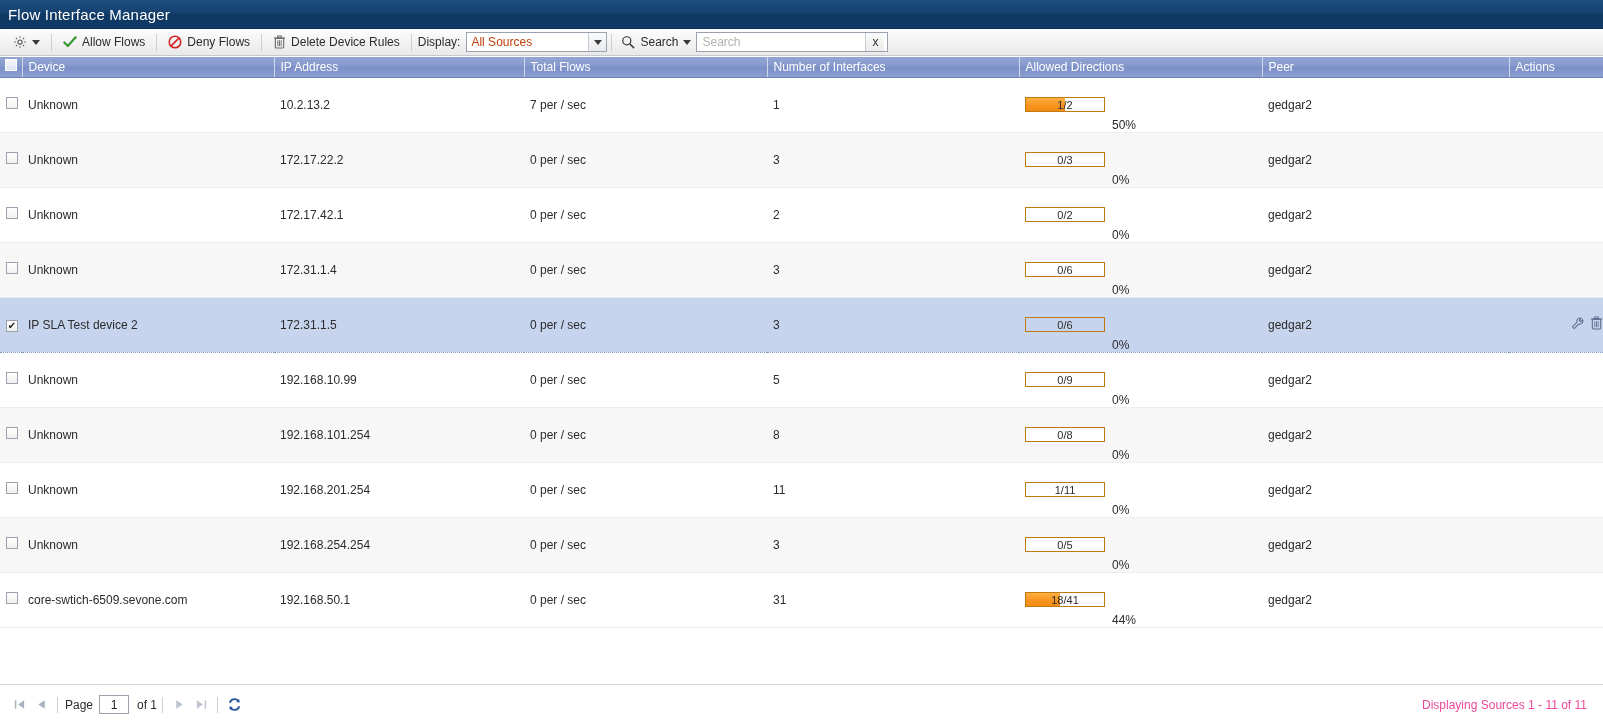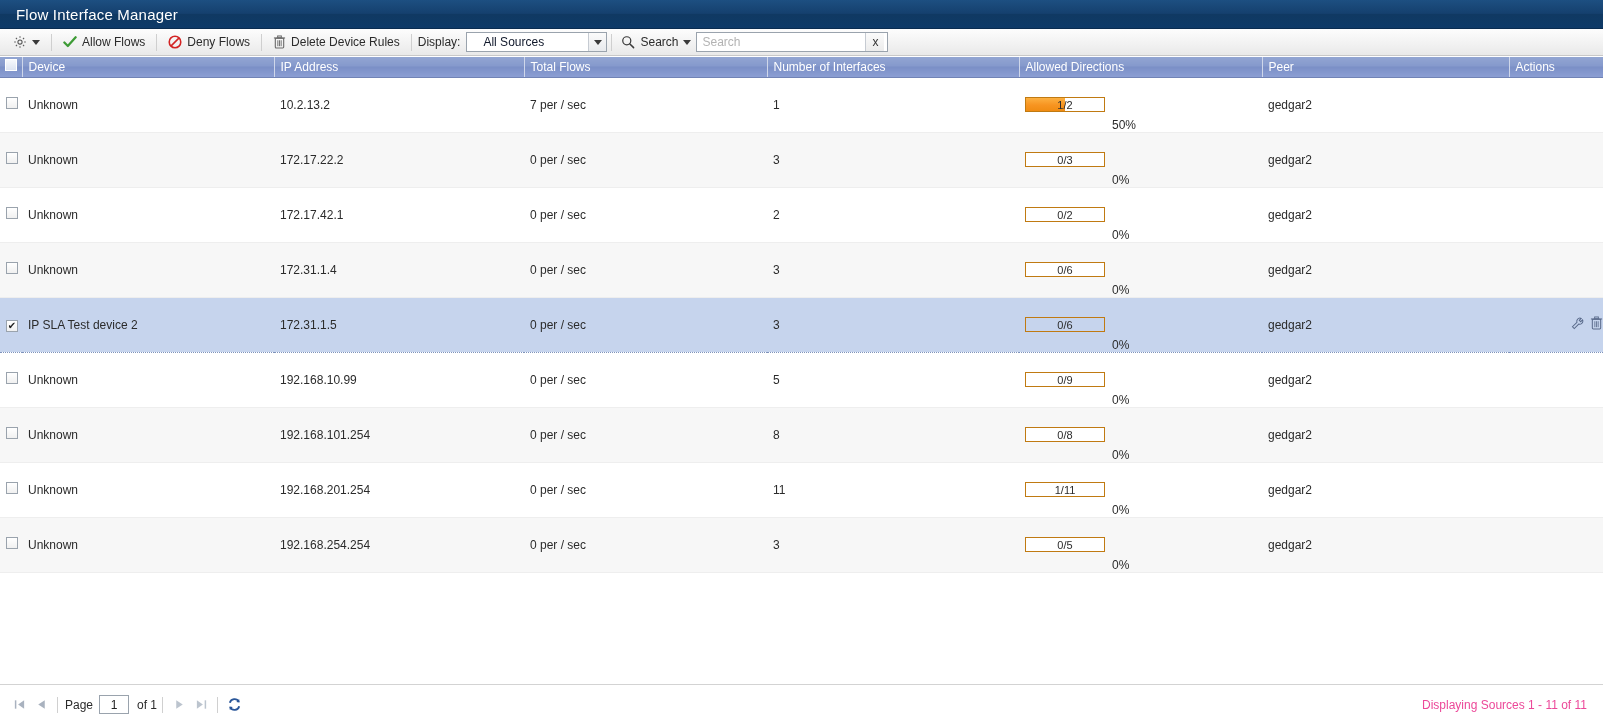--- a/index.html
+++ b/index.html
@@ -13,21 +13,21 @@
     color: #2b2b2b;
   }
 
   
   .titlebar {
     height: 29px;
     background: linear-gradient(to bottom, #1d4f81 0%, #15406e 48%, #103962 50%, #0e3a68 100%);
     border-bottom: 1px solid #0a2c50;
     display: flex;
     align-items: center;
-    padding-left: 16px;
+    padding-left: 8px;
   }
   .titlebar .title {
     color: #ffffff;
     font-size: 15px;
     letter-spacing: .2px;
   }
 
   
   .toolbar {
     height: 27px;
@@ -63,21 +63,21 @@
   
   .display-label { margin-left: 2px; margin-right: 6px; }
   .select-box {
     width: 141px; height: 20px;
     border: 1px solid #9aa3ad;
     background: #ffffff;
     display: flex; align-items: center;
     position: relative;
     font-size: 12px;
   }
-  .select-box .val { padding-left: 16px; flex: 1; color: #0f172a; }
+  .select-box .val { padding-left: 4px; flex: 1; color: #c2410c; }
   .select-arrow {
     width: 18px; height: 18px;
     border-left: 1px solid #c6cbd2;
     background: linear-gradient(to bottom,#fbfbfb,#e8eaed);
     display: flex; align-items: center; justify-content: center;
   }
 
   .search-btn { display: flex; align-items: center; gap: 5px; padding: 2px 5px; }
   .search-input-wrap {
     display: flex; align-items: center;
@@ -482,20 +482,38 @@
               <div class="bar">
                 <div class="bar-fill" style="width:0%"></div>
                 <div class="bar-text">0/5</div>
               </div>
               <span class="pct">0%</span>
             </div>
           </td>
           <td>gedgar2</td>
           <td class="actions-cell"></td>
         </tr>
+        <tr class="r-odd">
+          <td><span class="cbx"></span></td>
+          <td>core-swtich-6509.sevone.com</td>
+          <td>192.168.50.1</td>
+          <td>0 per / sec</td>
+          <td>31</td>
+          <td>
+            <div class="bar-cell">
+              <div class="bar">
+                <div class="bar-fill" style="width:44%"></div>
+                <div class="bar-text">18/41</div>
+              </div>
+              <span class="pct">44%</span>
+            </div>
+          </td>
+          <td>gedgar2</td>
+          <td class="actions-cell"></td>
+        </tr>
       </tbody>
   </table>
 </div>
 
 <div class="footer">
   <div class="pager">
     <span class="pg-btn">
       <svg width="13" height="13" viewBox="0 0 14 14">
         <rect x="2" y="2.5" width="1.6" height="9" fill="#a9b2bf"></rect>
         <path d="M12 2.5 L12 11.5 L5.5 7 Z" fill="#a9b2bf"></path>

